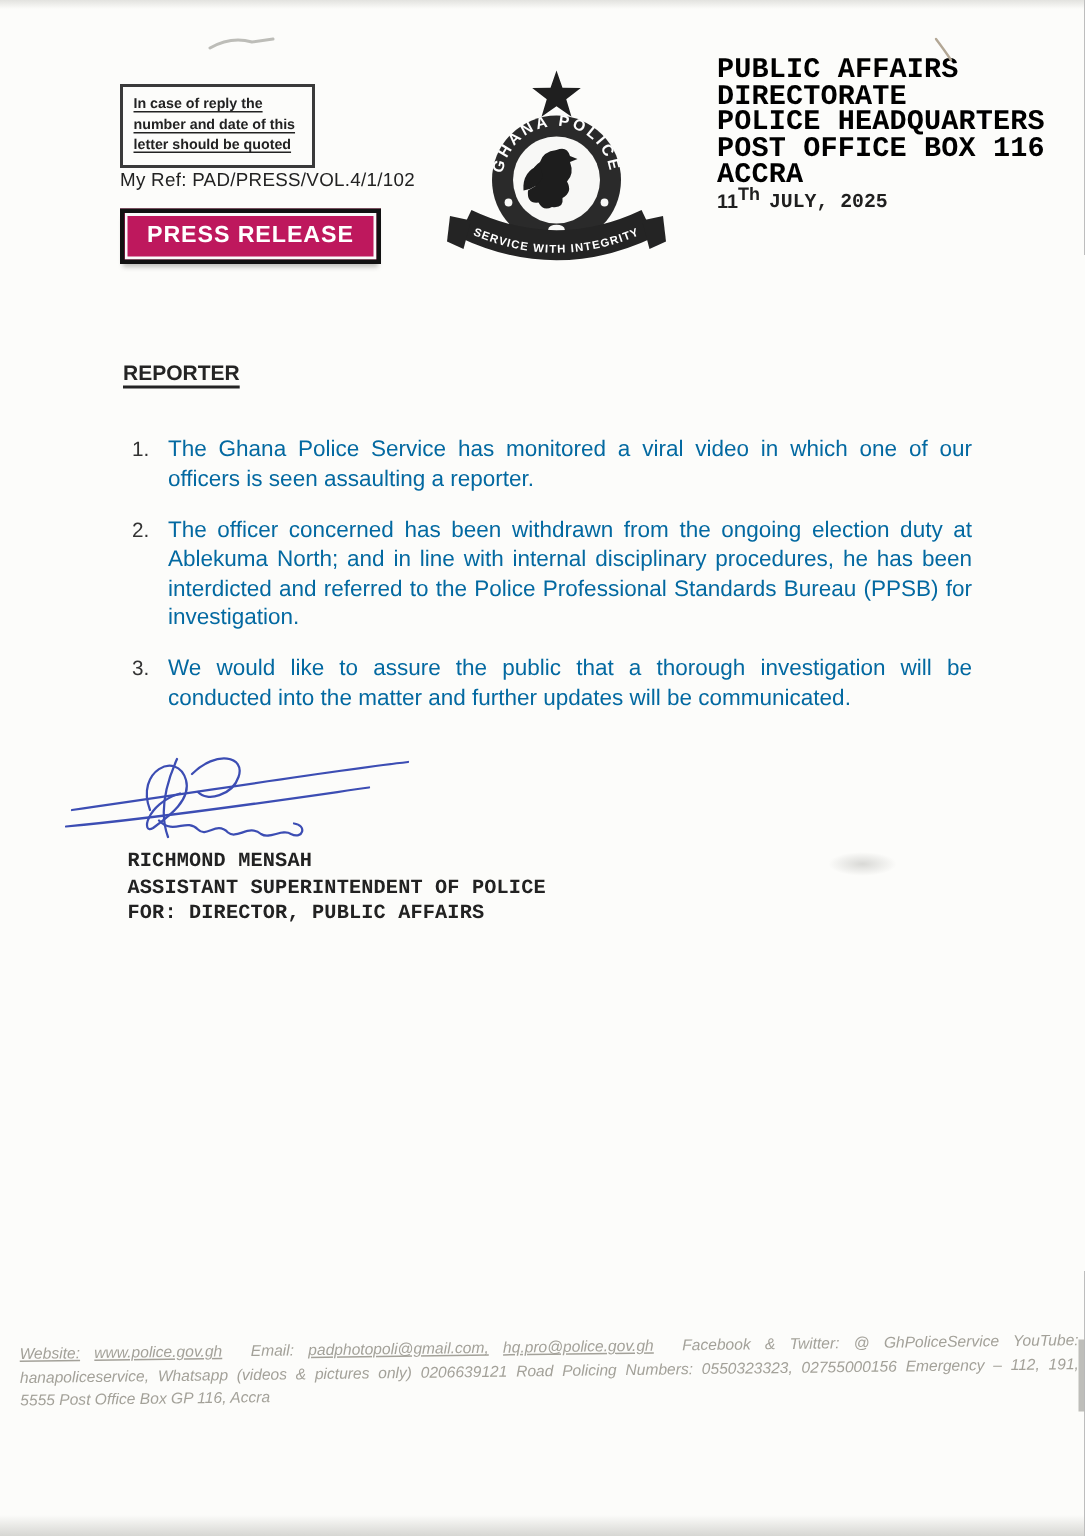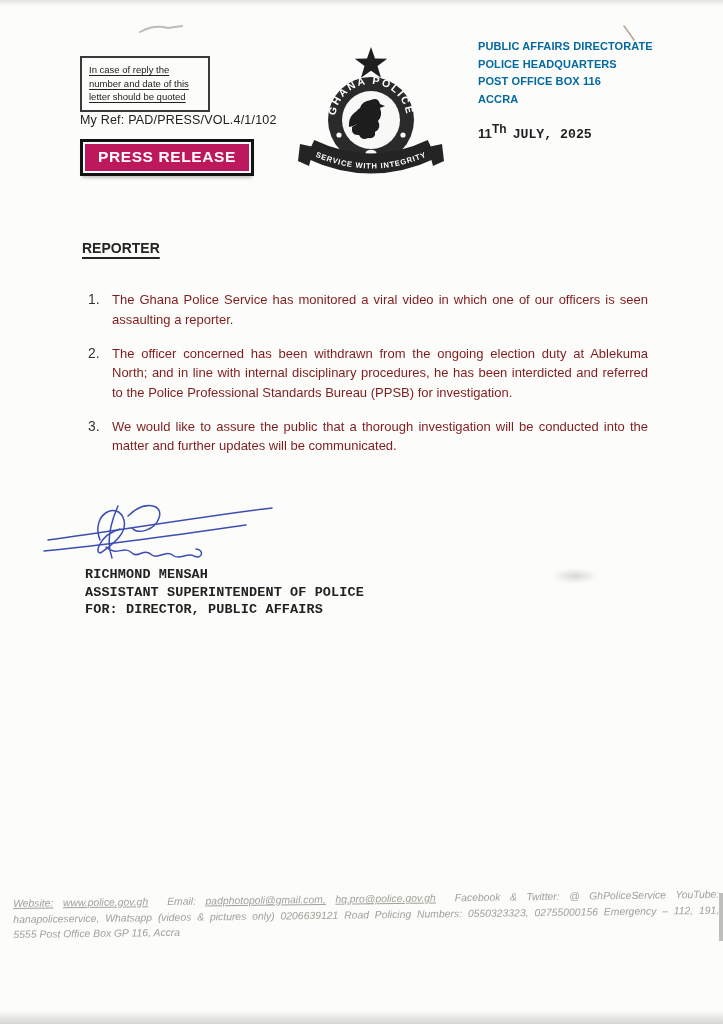--- a/index.html
+++ b/index.html
@@ -18,35 +18,35 @@
     content:""; position:absolute; left:0; bottom:0; width:100%; height:14px;
     background:linear-gradient(rgba(252,252,250,0), #d2d2ce); opacity:.9;
   }
 
   
   .note-box {
     position:absolute; left:80px; top:56px; width:130px;
     border:2px solid #3a3a3a; padding:5px 6px 6px 7px;
     font-size:9.5px; line-height:13.5px; color:#222;
   }
-  .note-box .nline { text-decoration:underline; text-underline-offset:2px; white-space:nowrap; }
+  .note-box .nline { text-decoration:underline; text-underline-offset:2px; white-space:nowrap;font-weight:bold; }
 
   .my-ref { position:absolute; left:80px; top:113px; font-size:12.5px; color:#222; letter-spacing:.2px; }
 
   .press-plate {
     position:absolute; left:80px; top:139px;
     background:#be185d; border:3px solid #121212;
     box-shadow:inset 0 0 0 2px #fafafa, 0 4px 3px -2px rgba(120,120,115,.45);
     padding:6px 15px 7px 15px;
   }
   .press-plate span { color:#fff; font-weight:bold; font-size:15.5px; letter-spacing:.6px; }
 
   .crest { position:absolute; left:296px; top:40px; }
 
-  .dir-block { position:absolute; left:478px; top:38px; font-weight:bold; font-size:11px; line-height:17.5px; color:#0369a1; letter-spacing:.1px; }
+  .dir-block { position:absolute; left:478px; top:38px; font-weight:bold; font-size:19px; line-height:17.5px; color:#000000; letter-spacing:.1px;font-family:Liberation Mono, monospace; }
   .date-line { position:absolute; left:478px; top:122px; font-weight:bold; font-size:13.2px; color:#1f1f1f; }
   .date-line sup { font-size:12px; vertical-align:super; }
   .date-line .rest { margin-left:6px;font-family:Liberation Mono, monospace; }
 
   
   .headline {
     position:absolute; left:82px; top:236px; width:566px;
     font-weight:bold; font-size:14px; line-height:24px; color:#242424;
   }
   .headline .h1 {
@@ -54,21 +54,21 @@
     text-decoration:underline; text-decoration-thickness:1.5px; text-underline-offset:3.5px;
   }
   .headline .h2 {
     text-decoration:underline; text-decoration-thickness:1.5px; text-underline-offset:3.5px;
     display:inline-block;
   }
 
   .items { position:absolute; left:88px; top:290px; width:560px; }
   .item { display:flex; margin-bottom:14.5px; }
   .item .num { width:24px; flex:none; font-size:13.8px; line-height:19.5px; color:#333; }
-  .item .txt { flex:1; font-size:13px; line-height:19.5px; color:#7f1d1d; text-align:justify; }
+  .item .txt { flex:1; font-size:15px; line-height:19.5px; color:#0369a1; text-align:justify; }
 
   
   .sig-ink { position:absolute; left:40px; top:494px; }
   .sig-block { position:absolute; left:85px; top:566px; font-weight:bold; font-size:13.5px; line-height:17.5px; color:#222; letter-spacing:.1px;font-family:Liberation Mono, monospace; }
 
   
   .footer {
     position:absolute; left:13px; top:896px; width:706px;
     font-size:10.4px; line-height:15.5px; font-style:italic;
     color:#a3a199; transform:rotate(-0.75deg); transform-origin:left top;

